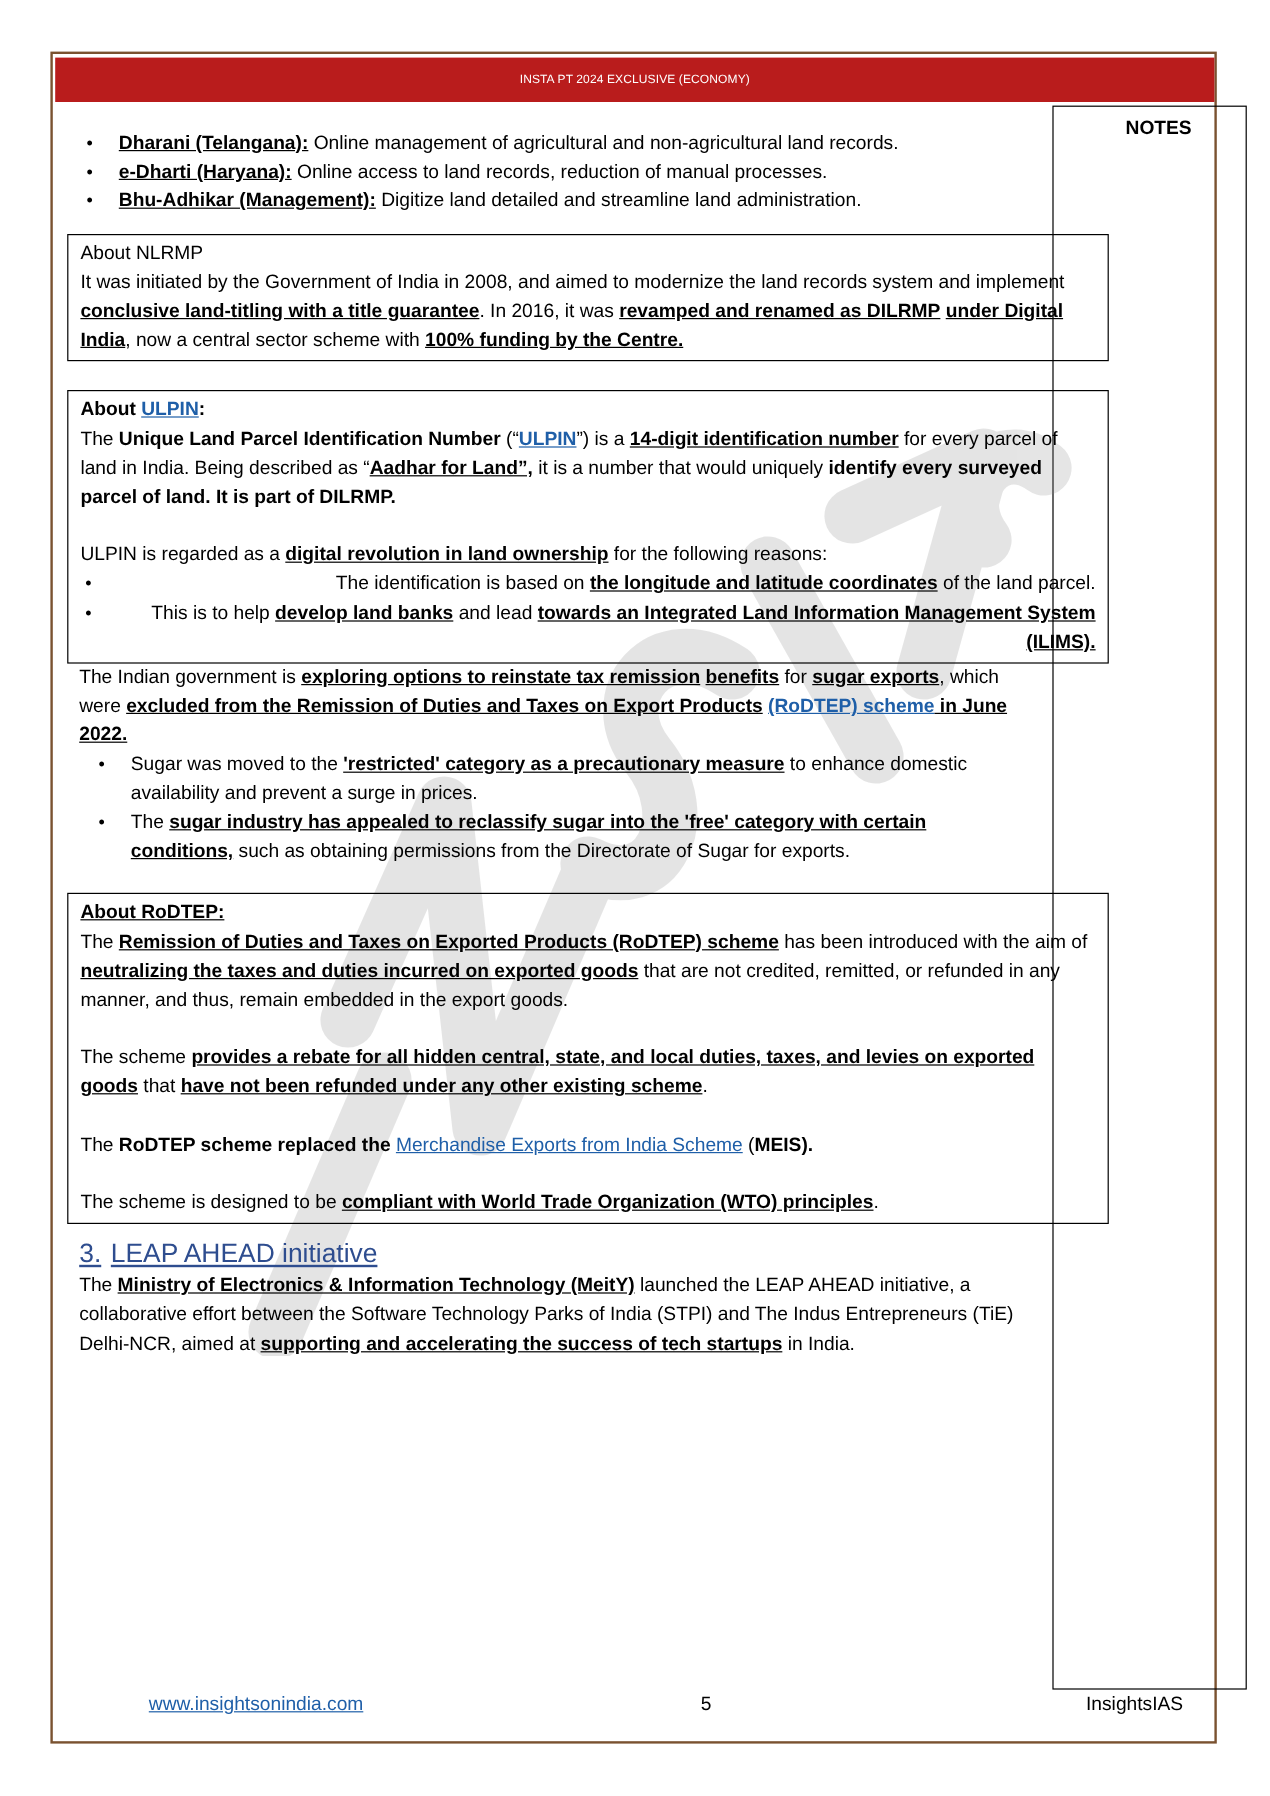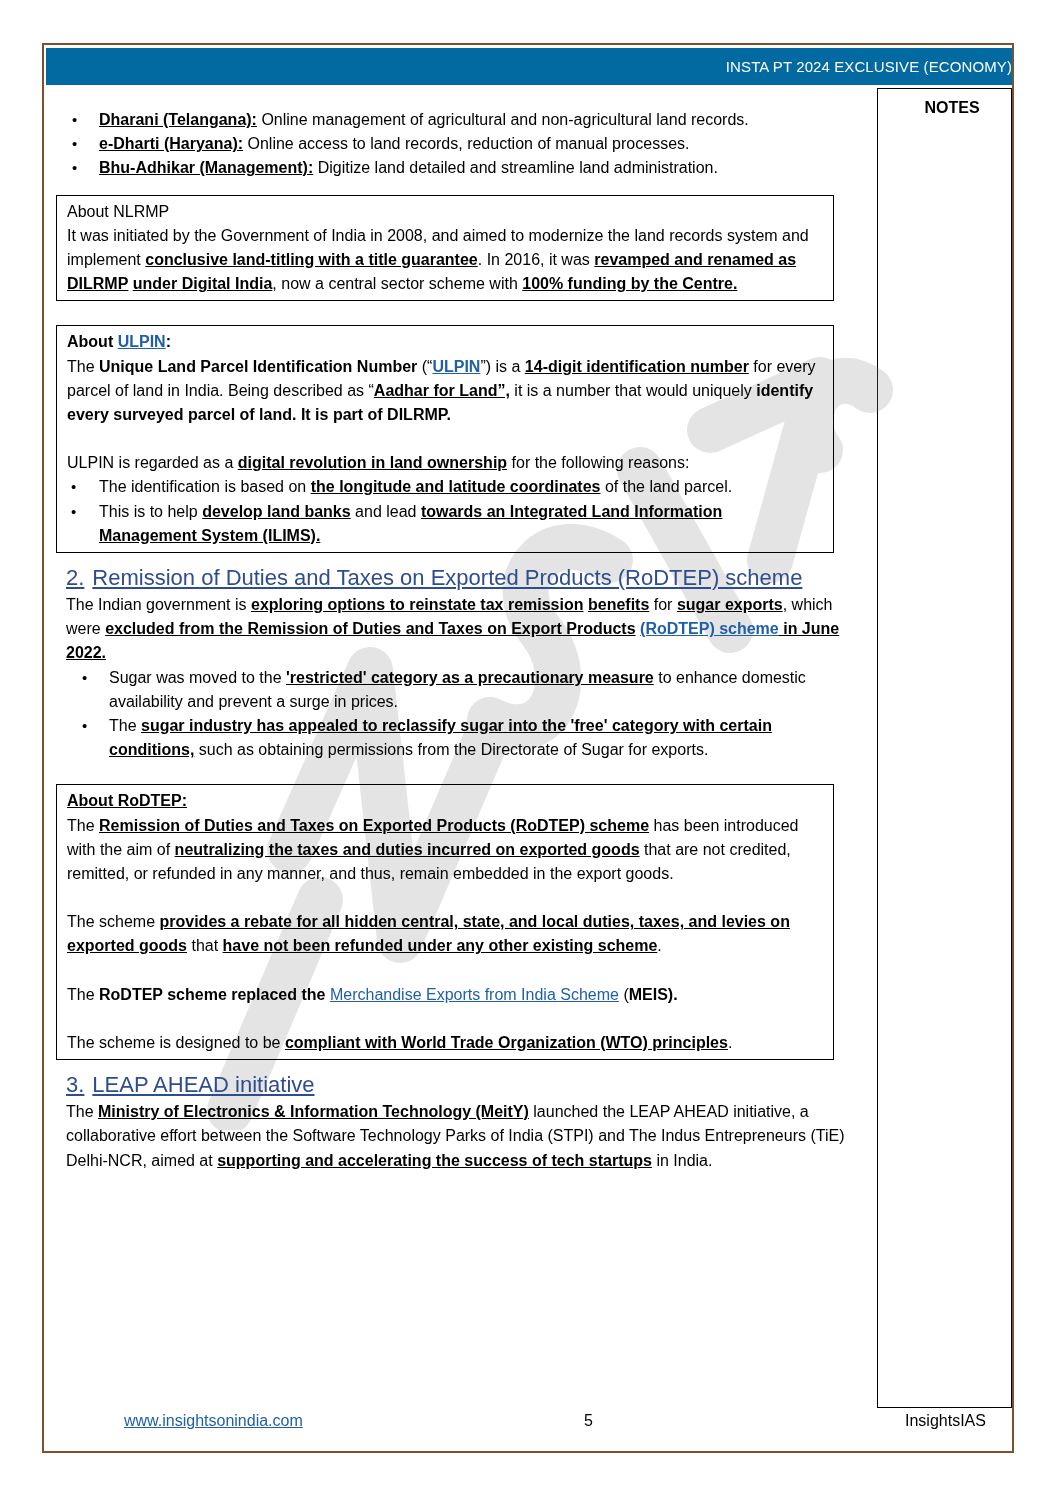--- a/index.html
+++ b/index.html
@@ -1,38 +1,38 @@
 <!DOCTYPE html>
 <html><head>
 <meta charset="utf-8">
 <style>
   html, body { margin:0; padding:0; background:#ffffff; }
   body { width:1058px; height:1497px; position:relative; overflow:hidden;
          font-family:"Liberation Sans", "DejaVu Sans", sans-serif; color:#000; }
   .page-frame { position:absolute; left:42px; top:43px; width:972px; height:1410px;
                 border:2px solid #7a5230; box-sizing:border-box; }
   .header-bar { position:absolute; left:46px; top:48px; width:966px; height:37px;
-                background:#0369a1; color:#fff; font-size:15px; text-align:right;
+                background:#b91c1c; color:#fff; font-size:10px; text-align:center;
                 line-height:37px; letter-spacing:0.1px; }
-  .notes-box { position:absolute; left:877px; top:88px; width:135px; height:1320px;
+  .notes-box { position:absolute; left:877px; top:88px; width:162px; height:1320px;
                border:1.5px solid #000; box-sizing:border-box;padding-left:15px; }
   .notes-title { text-align:center; font-weight:bold; font-size:16px; margin-top:10px; }
   .watermark { position:absolute; left:170px; top:330px; width:760px; height:800px;
                pointer-events:none; opacity:0.22; }
   .content { position:absolute; left:56px; top:108px; width:795px; font-size:16px; line-height:24.2px; }
   ul.bullets { margin:0; padding:0; list-style:none; }
   ul.bullets li { position:relative; padding-left:43px; }
   ul.bullets li::before { content:"\2022"; position:absolute; left:16px; top:0; font-size:15px; }
   .b { font-weight:bold; }
   .bu { font-weight:bold; text-decoration:underline; }
   .link { color:#1f5fa8; text-decoration:underline; }
   .linkb { color:#1f5fa8; text-decoration:underline; font-weight:bold; }
   .box { border-top:1.5px solid #000; border-bottom:1.5px solid #000; border-left:1.5px solid #000;
-         border-right:1.5px solid #000; padding:4px 10px 4px 10px; margin-left:0; width:778px; box-sizing:border-box; }
-  .box .inner-bullets li { padding-left:32px; }
+         border-right:1.5px solid #000; padding:4px 10px 4px 10px; margin-left:0; width:868px; box-sizing:border-box; }
+  .box .inner-bullets li { padding-left:32px;text-align:right; }
   .box .inner-bullets li::before { left:4px; }
   .section-title { color:#2e4d8f; font-size:22px; text-decoration:underline; margin:10px 0 0 10px; line-height:30px; }
   .section-title .num { margin-right:8px; }
   p { margin:0; }
   .pad { padding-left:10px; }
   .gap { height:24px; }
   .footer { position:absolute; top:1412px; font-size:16px;margin-left:43px; }
 </style>
 </head>
 <body>
@@ -75,21 +75,20 @@
     <p class="b"><span>About </span><a class="link">ULPIN</a><span>:</span></p>
     <p><span>The </span><span class="b">Unique Land Parcel Identification Number</span><span> (“</span><a class="linkb">ULPIN</a><span>”) is a </span><span class="bu">14-digit identification number</span><span> for every parcel of land in India. Being described as “</span><span class="bu">Aadhar for Land”,</span><span> it is a number that would uniquely </span><span class="b">identify every surveyed parcel of land. It is part of DILRMP.</span></p>
     <div class="gap"></div>
     <p><span>ULPIN is regarded as a </span><span class="bu">digital revolution in land ownership</span><span> for the following reasons:</span></p>
     <ul class="bullets inner-bullets">
       <li><span>The identification is based on </span><span class="bu">the longitude and latitude coordinates</span><span> of the land parcel.</span></li>
       <li><span>This is to help </span><span class="bu">develop land banks</span><span> and lead </span><span class="bu">towards an Integrated Land Information Management System (ILIMS).</span></li>
     </ul>
   </div>
 
-  <div class="section-title"><span class="num">2.</span><span>Remission of Duties and Taxes on Exported Products (RoDTEP) scheme</span></div>
   <p class="pad"><span>The Indian government is </span><span class="bu">exploring options to reinstate tax remission</span><span> </span><span class="bu">benefits</span><span> for </span><span class="bu">sugar exports</span><span>, which were </span><span class="bu">excluded from the Remission of Duties and Taxes on Export Products</span><span> </span><a class="linkb">(RoDTEP) scheme</a><span class="bu"> in June 2022.</span></p>
   <ul class="bullets inner-bullets" style="padding-left:10px">
     <li><span>Sugar was moved to the </span><span class="bu">'restricted' category as a precautionary measure</span><span> to enhance domestic availability and prevent a surge in prices.</span></li>
     <li><span>The </span><span class="bu">sugar industry has appealed to reclassify sugar into the 'free' category with certain conditions,</span><span> such as obtaining permissions from the Directorate of Sugar for exports.</span></li>
   </ul>
 
   <div style="height:22px"></div>
 
   <div class="box">
     <p class="bu">About RoDTEP:</p>

